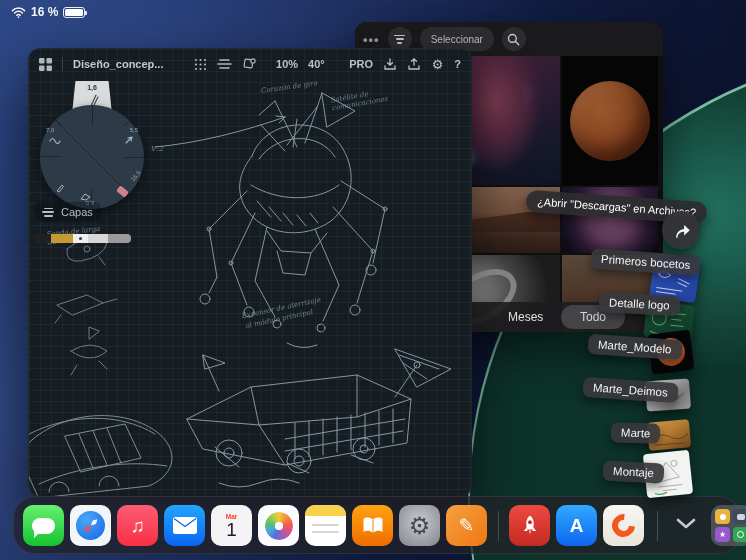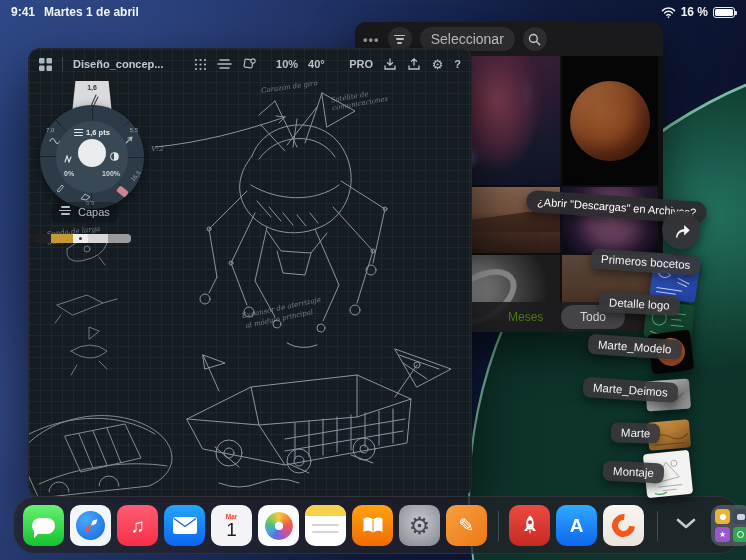--- a/index.html
+++ b/index.html
@@ -28,21 +28,21 @@
   .batt::after { content:""; position:absolute; right:-3px; top:3px; width:2px; height:4px; background:rgba(255,255,255,.9); border-radius:0 1px 1px 0; }
 
   
   #photos-win { left:355px; top:22px; width:308px; height:310px; border-radius:12px; overflow:hidden;
       background:#121214; box-shadow:0 18px 45px rgba(0,0,0,.55); z-index:20; }
   #photos-header { position:absolute; left:0; top:0; right:0; height:34px; background:#1a1a1c;
       display:flex; align-items:center; padding:0 8px; gap:8px; z-index:5; }
   #photos-dots { color:#9a9aa0; font-size:13px; letter-spacing:1px; font-weight:700; }
   #photos-title { color:#f2f2f5; font-size:16px; font-weight:700; margin-left:12px; flex:1; }
   .circ-btn { width:24px; height:24px; border-radius:50%; background:#2d2d30; display:flex; align-items:center; justify-content:center; }
-  #select-btn { height:24px; border-radius:12px; background:#2d2d30; color:#bfbfc6; font-size:14px; padding:0 11px; display:flex; align-items:center; }
+  #select-btn { height:24px; border-radius:12px; background:#2d2d30; color:#bfbfc6; font-size:10px; padding:0 11px; display:flex; align-items:center; }
   .flt-lines { width:11px; height:9px; display:flex; flex-direction:column; justify-content:space-between; }
   .flt-lines b { height:1.5px; background:#c9c9cf; border-radius:1px; }
   .flt-lines b:nth-child(1){width:11px}.flt-lines b:nth-child(2){width:8px; margin:0 auto}.flt-lines b:nth-child(3){width:5px; margin:0 auto}
   .photo { position:absolute; }
   .ph-nebula1 { background: radial-gradient(60px 90px at 55% 35%, #a8506b 0%, #6e3350 45%, transparent 80%),
       radial-gradient(30px 30px at 70% 30%, #9fc0ef 0%, rgba(80,110,190,.5) 30%, transparent 60%),
       radial-gradient(22px 22px at 35% 78%, #bcd4f2 0%, rgba(90,120,200,.5) 35%, transparent 65%),
       linear-gradient(160deg, #5d2e46 0%, #3a2342 45%, #1c2038 75%, #131a30 100%); }
   .ph-mars { background:#050505; }
   .ph-mars::after { content:""; position:absolute; left:50%; top:50%; width:80px; height:80px; margin:-40px 0 0 -40px; border-radius:50%;
@@ -54,21 +54,21 @@
   .ph-orion { background: radial-gradient(55px 60px at 52% 45%, #a4688f 0%, #7c4a74 40%, rgba(70,40,80,.6) 70%, transparent 95%),
       radial-gradient(20px 20px at 60% 40%, #e3c8dd 0%, transparent 70%),
       linear-gradient(180deg,#221a34 0%,#181226 60%,#100c1c 100%); }
   .ph-craft { background: radial-gradient(90px 70px at 30% 45%, #d8d8d8 0%, #a9a9a9 35%, #5c5c5c 65%, #242424 100%); }
   .ph-craft::after { content:""; position:absolute; left:18%; top:25%; width:46%; height:46%; border-radius:50%;
       border:6px solid rgba(255,255,255,.55); border-left-color:transparent; transform:rotate(-30deg); }
   .ph-desert { background: linear-gradient(180deg,#77604b 0%,#6a4c37 45%,#53382a 75%,#3c2a20 100%); }
   #photos-dim { position:absolute; inset:0; background:rgba(8,8,12,.28); z-index:4; }
   #photos-tabs { position:absolute; left:0; right:0; bottom:0; height:30px; background:rgba(28,28,31,.88); z-index:6;
       display:flex; align-items:center; }
-  #tab-months { position:absolute; left:153px; color:#4d7c0f; font-size:12px; }
+  #tab-months { position:absolute; left:153px; color:#e5e5e5; font-size:12px; }
   #tab-all-pill { position:absolute; left:206px; width:64px; height:24px; border-radius:12px; background:rgba(99,99,104,.55);
       display:flex; align-items:center; justify-content:center; color:#d6d6da; font-size:12px;text-align:center; }
 
   
   #sketch-win { left:28px; top:48px; width:444px; height:449px; border-radius:12px; overflow:hidden;
       background-color:#151d23;
       background-image: linear-gradient(rgba(146,178,194,.065) 1px, transparent 1px),
                         linear-gradient(90deg, rgba(146,178,194,.065) 1px, transparent 1px);
       background-size:11px 11px; box-shadow:0 22px 55px rgba(0,0,0,.6); border:1px solid rgba(255,255,255,.045); z-index:30; }
   #sketch-toolbar { position:absolute; left:0; top:0; right:0; height:30px; display:flex; align-items:center;
@@ -109,21 +109,21 @@
   
   #color-strip { position:absolute; left:5px; top:185px; height:9px; width:97px; display:flex; border-radius:4px; overflow:hidden; z-index:7; }
   #color-strip .c1{width:17px;background:#1f2022}
   #color-strip .c2{width:22px;background:#c69a33}
   #color-strip .c3{width:15px;background:#efefef;position:relative}
   #color-strip .c3::after{content:"";position:absolute;left:6px;top:3px;width:3px;height:3px;border-radius:50%;background:#3a3a3a}
   #color-strip .c4{width:20px;background:#d7d7d7}
   #color-strip .c5{width:23px;background:#9b9b9b}
 
   
-  #layers-chip { position:absolute; left:22px; top:153px; display:flex; gap:7px; padding:4px 8px;
+  #layers-chip { position:absolute; left:5px; top:153px; display:flex; align-items:center; gap:7px; padding:4px 8px;
       color:#b6bfc4; font-size:11px; z-index:7; background:rgba(10,14,18,.35); border-radius:6px; }
   .lay-ic { width:12px; height:9px; display:flex; flex-direction:column; justify-content:space-between; }
   .lay-ic b { height:1.6px; background:#b6bfc4; border-radius:1px; }
   .lay-ic b:nth-child(2){ width:12px } .lay-ic b:nth-child(1){width:9px; margin:0 auto} .lay-ic b:nth-child(3){width:9px; margin:0 auto}
 
   .sketch-svg { position:absolute; }
   .sketch-svg path, .sketch-svg circle, .sketch-svg line { stroke:#a9b7c0; stroke-width:1; fill:none; stroke-linecap:round; stroke-linejoin:round; }
   .annot { position:absolute; color:rgba(170,186,196,.6); font-family:"DejaVu Serif", serif; font-style:italic; font-size:7px; line-height:8px; z-index:6; }
 
   
@@ -186,24 +186,20 @@
 </head>
 <body>
 
 <div id="stage">
 
   <div id="wallpaper" class="abs"></div>
   <div id="teal-rim" class="abs"></div>
   <div id="teal-shape" class="abs"></div>
 
   <div id="statusbar" class="abs">
-    <div class="left">
-      <span>9:41</span>
-      <span>Martes 1 de abril</span>
-    </div>
     <div class="right">
       <svg width="15" height="12" viewBox="0 0 16 13">
         <path d="M1.5,5 a9,9 0 0 1 13,0 M3.8,7.6 a5.8,5.8 0 0 1 8.4,0 M6.1,10.1 a2.7,2.7 0 0 1 3.8,0" stroke="#f4f6f8" stroke-width="1.6" fill="none" stroke-linecap="round"></path>
         <circle cx="8" cy="12" r="1" fill="#f4f6f8"></circle>
       </svg>
       <span>16 %</span>
       <span class="batt">
           <i></i>
         </span>
     </div>
@@ -407,39 +403,20 @@
             <path d="M2,8 L8,2 M8,2 l-1,4 M8,2 l-4,1" stroke="#c3ccd2" stroke-width="1.1" fill="none" stroke-linecap="round"></path>
           </svg>
         <svg class="ring-glyph" style="left:15px;bottom:16px" width="10" height="10" viewBox="0 0 10 10">
             <path d="M2,8 L7,2 l1.5,1.5 L4,9 Z" stroke="#c3ccd2" stroke-width="1" fill="none"></path>
           </svg>
         <svg class="ring-glyph" style="left:40px;bottom:8px" width="12" height="8" viewBox="0 0 12 8">
             <path d="M1,6 L5,1 L10,4 L6,7 Z" stroke="#c3ccd2" stroke-width="1" fill="none"></path>
           </svg>
         <span id="eraser-chip"></span>
       </div>
-      <div id="wheel-center">
-        <div class="toprow">
-          <span class="mini-eq">
-              <b></b>
-              <b></b>
-              <b></b>
-            </span>
-          <span>1,6 pts</span>
-        </div>
-        <div id="wheel-dot"></div>
-        <div class="botrow">
-          <span>0%</span>
-          <span>100%</span>
-        </div>
-        <span id="half-glyph"></span>
-        <svg id="squig-glyph" width="10" height="10" viewBox="0 0 10 10">
-            <path d="M1,8 L3,2 L5,8 L7,3" stroke="#dfe5e8" stroke-width="1.1" fill="none" stroke-linecap="round"></path>
-          </svg>
-      </div>
     </div>
 
     <div id="layers-chip">
       <span class="lay-ic">
           <b></b>
           <b></b>
           <b></b>
         </span>
       <span>Capas</span>
     </div>

